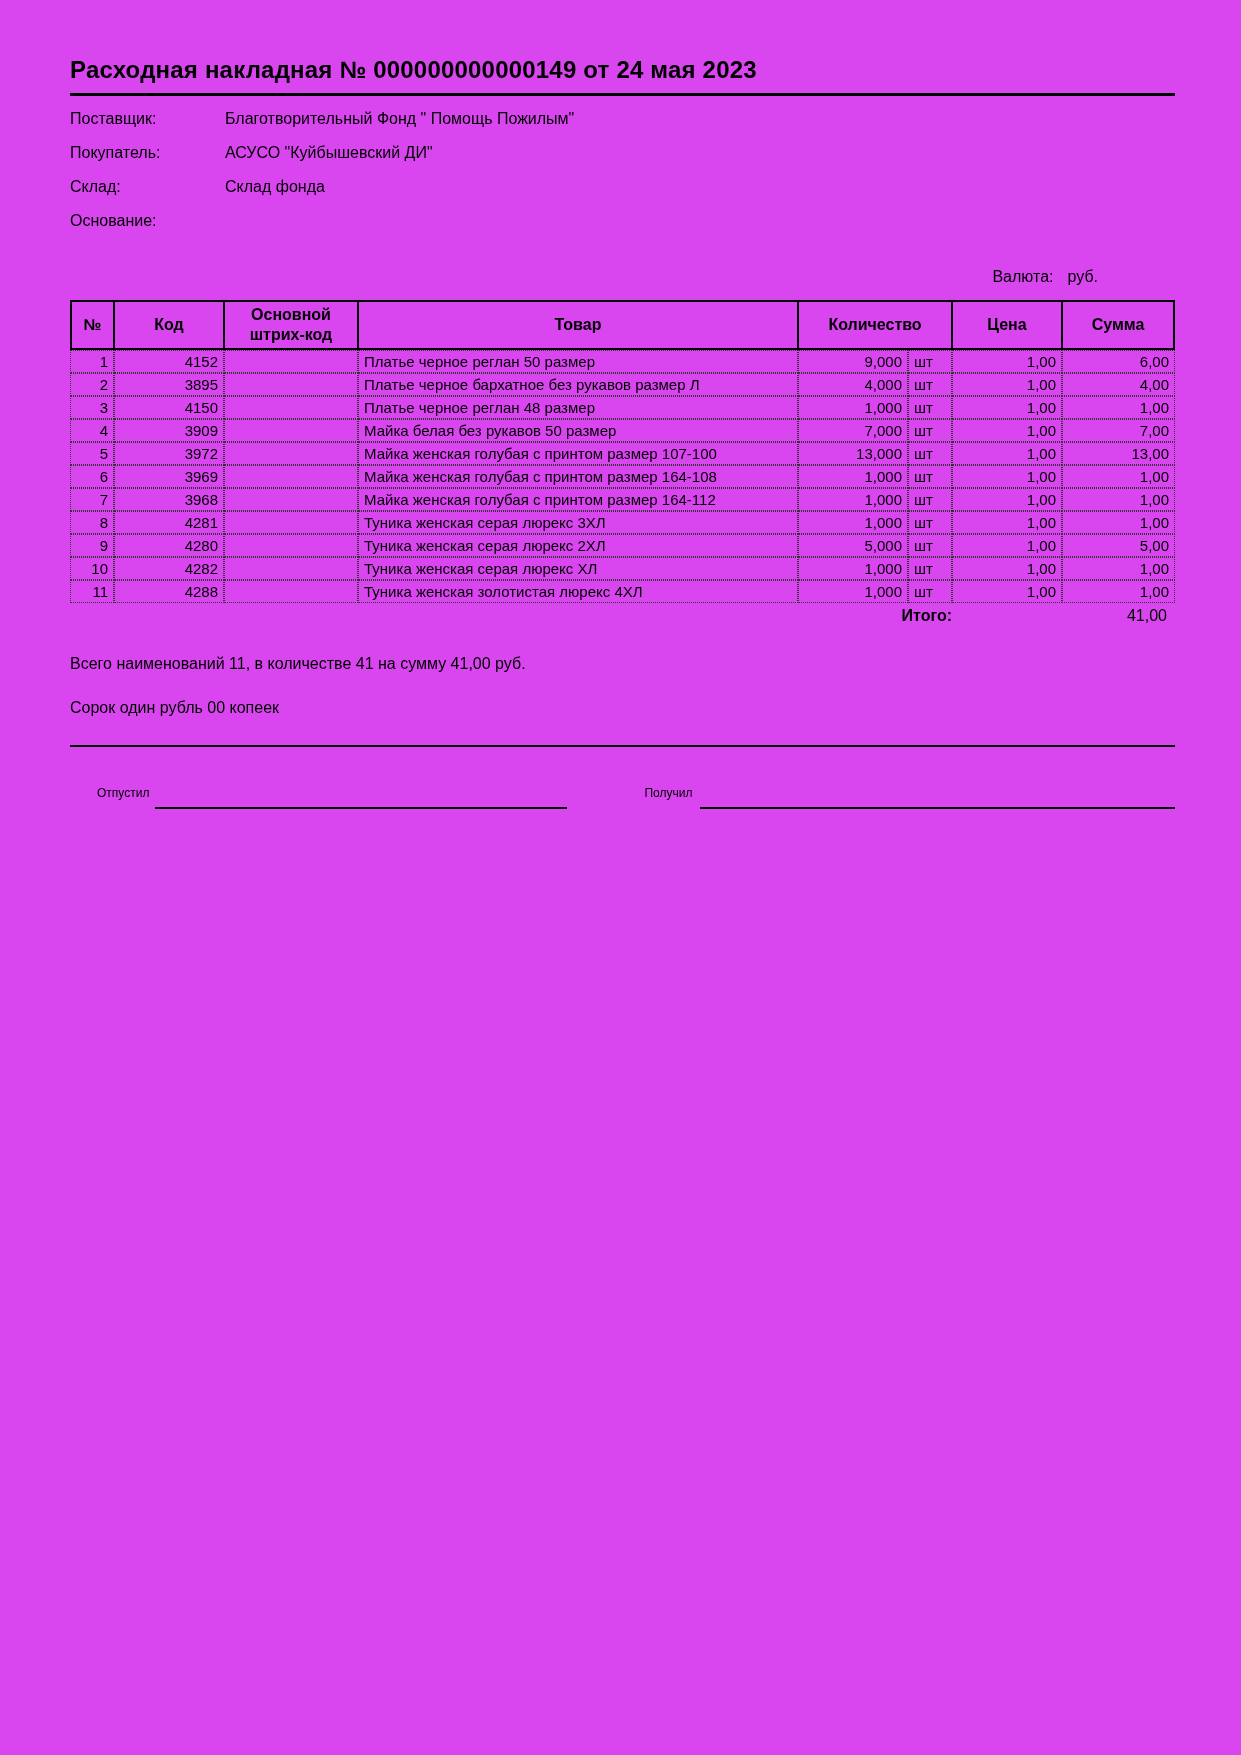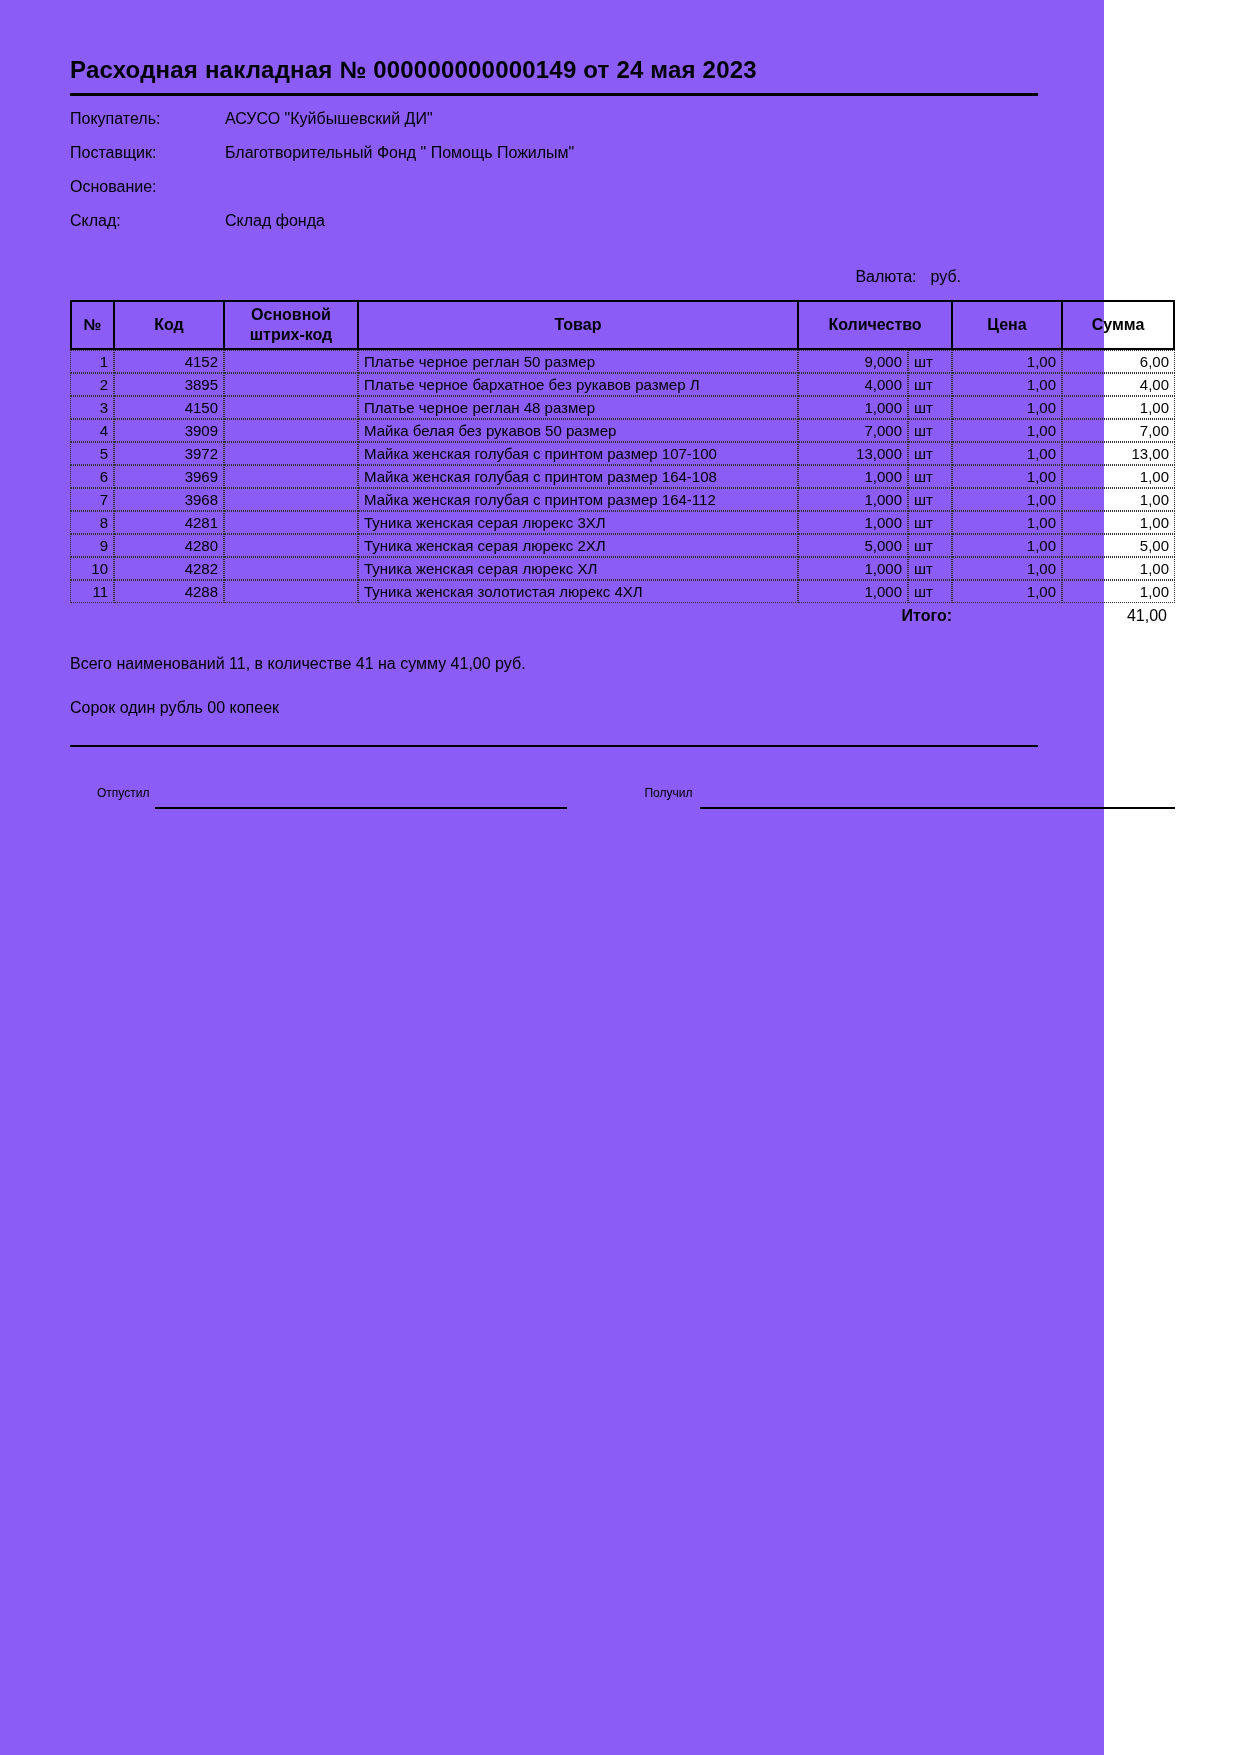--- a/index.html
+++ b/index.html
@@ -4,24 +4,24 @@
 <style>
   * { margin: 0; padding: 0; box-sizing: border-box; }
   html, body { background: #ffffff; }
   body {
     width: 1241px;
     min-height: 1755px;
     font-family: "Liberation Sans", "DejaVu Sans", sans-serif;
     color: #000;
   }
   .page {
-    width: 1104px;
+    width: 1241px;
     min-height: 1755px;
     padding: 56px 66px 40px 70px;
-    background: #8b5cf6;
+    background: #d946ef;
   }
   .doc-title {
     font-size: 24px;
     font-weight: bold;
     letter-spacing: 0.2px;
     white-space: nowrap;
   }
   .title-rule {
     height: 3px;
     background: #000;
@@ -121,34 +121,34 @@
 </head>
 <body>
 
 <div class="page">
 
   <div class="doc-title">Расходная накладная № 000000000000149 от 24 мая 2023</div>
   <div class="title-rule"></div>
 
   <div class="fields">
     <div class="field-row">
+      <div class="field-label">Поставщик:</div>
+      <div class="field-value">Благотворительный Фонд " Помощь Пожилым"</div>
+    </div>
+    <div class="field-row">
       <div class="field-label">Покупатель:</div>
       <div class="field-value">АСУСО "Куйбышевский ДИ"</div>
     </div>
     <div class="field-row">
-      <div class="field-label">Поставщик:</div>
-      <div class="field-value">Благотворительный Фонд " Помощь Пожилым"</div>
+      <div class="field-label">Склад:</div>
+      <div class="field-value">Склад фонда</div>
     </div>
     <div class="field-row">
       <div class="field-label">Основание:</div>
       <div class="field-value"></div>
-    </div>
-    <div class="field-row">
-      <div class="field-label">Склад:</div>
-      <div class="field-value">Склад фонда</div>
     </div>
   </div>
 
   <div class="currency-line">
     <span class="cur-label">Валюта:</span><span>руб.</span>
   </div>
 
   <table class="items">
     <colgroup>
       <col style="width:44px">

